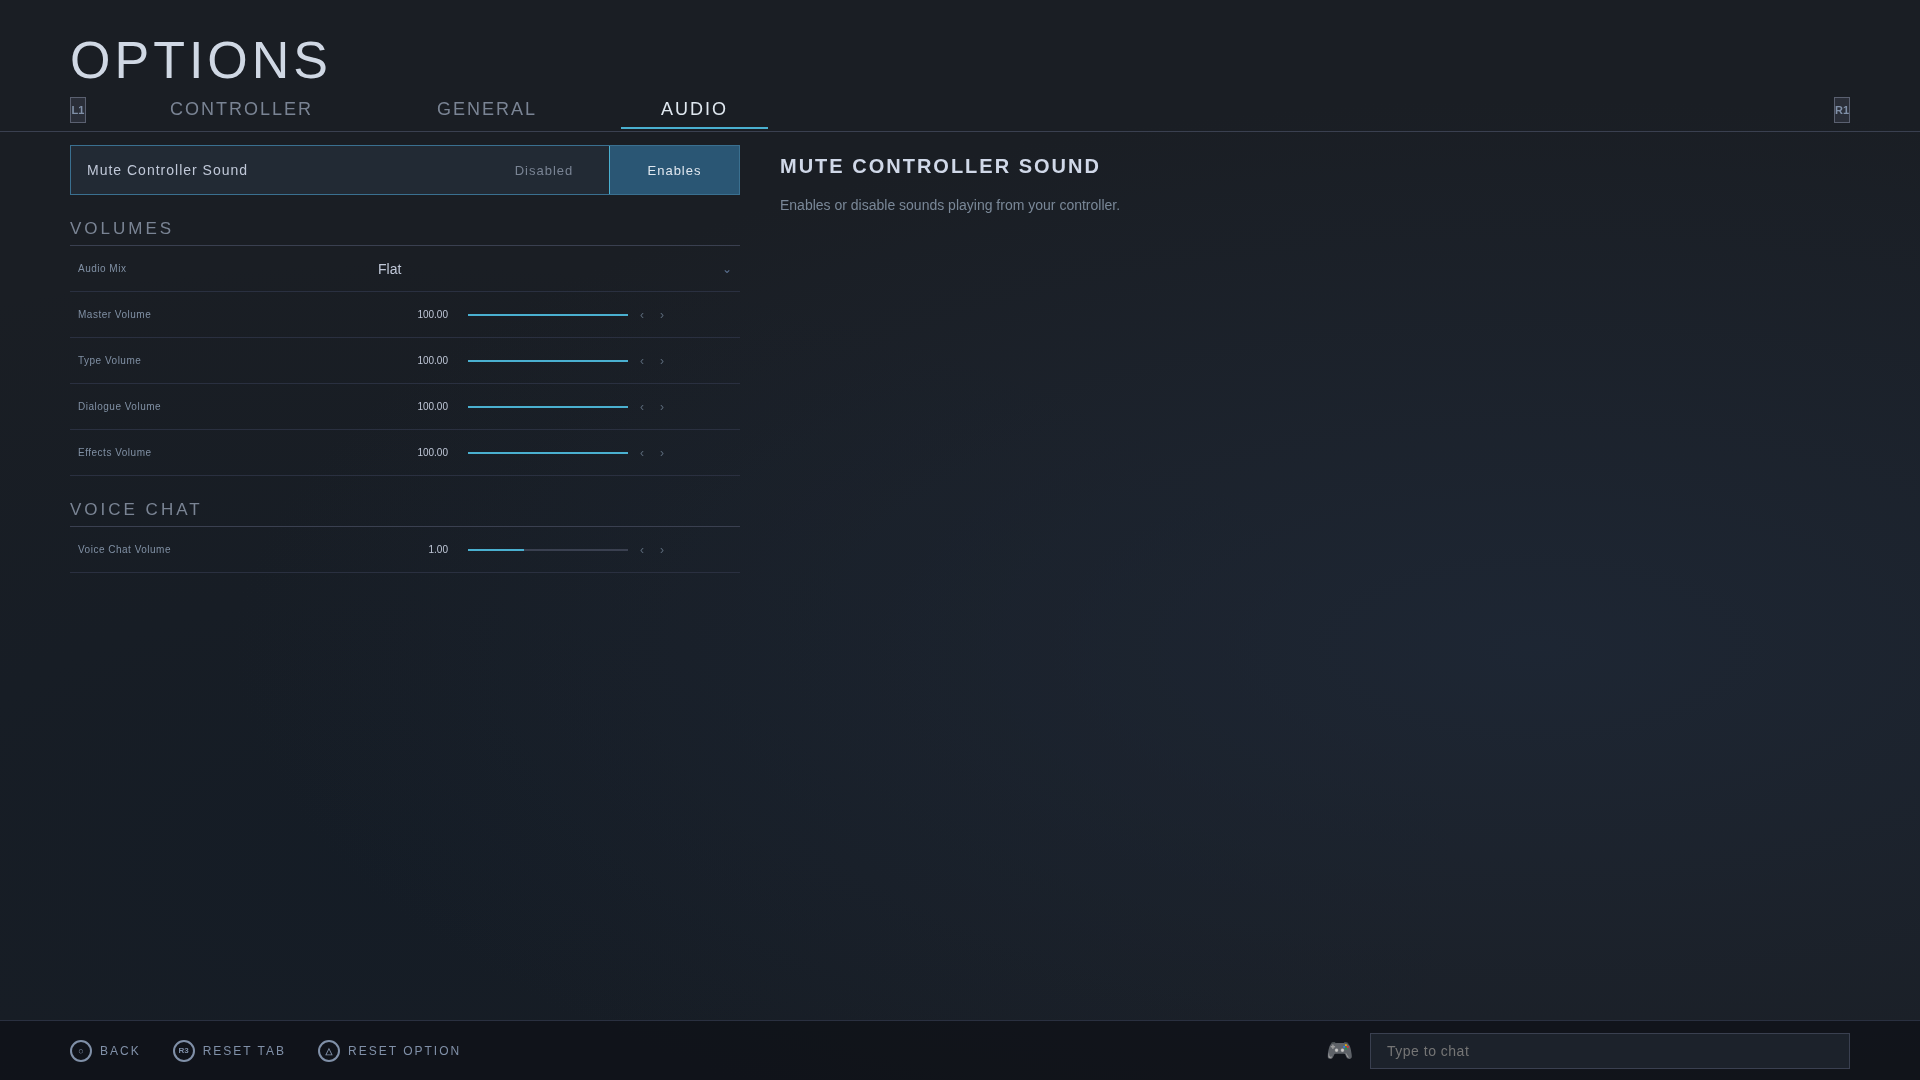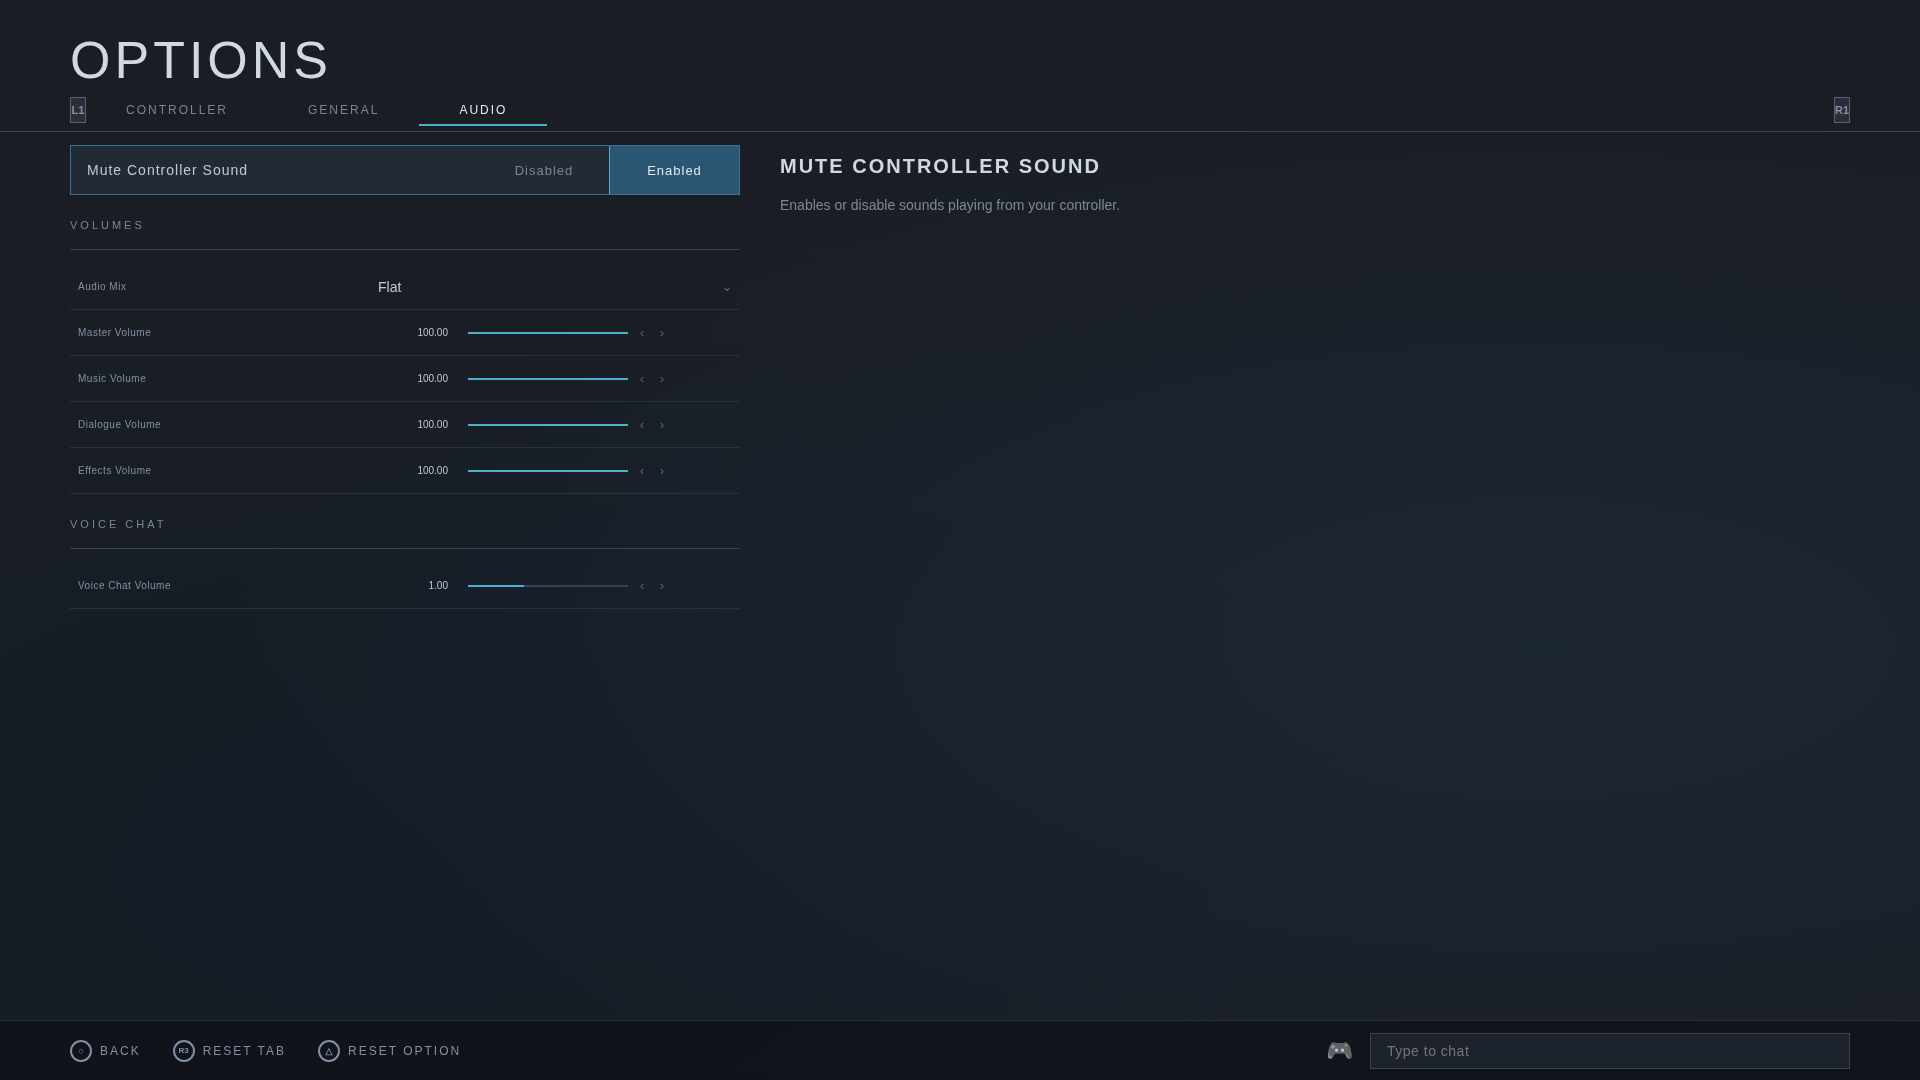--- a/index.html
+++ b/index.html
@@ -67,26 +67,27 @@
       font-size: 11px;
       font-weight: bold;
       display: flex;
       align-items: center;
       justify-content: center;
       cursor: pointer;
     }
 
     .tab-item {
       padding: 8px 40px;
-      font-size: 12px;
+      font-size: 18px;
       letter-spacing: 2px;
       text-transform: uppercase;
       color: #7a8494;
       cursor: pointer;
       position: relative;
+      margin-left: 44px;
     }
 
     .tab-item.active {
       color: #e0e8f0;
     }
 
     .tab-item.active::after {
       content: '';
       position: absolute;
       bottom: -1px;
@@ -154,27 +155,27 @@
       justify-content: center;
       font-size: 13px;
       color: #e0e8f0;
       letter-spacing: 1px;
       background: rgba(50,130,180,0.5);
       border-left: 1px solid #4ab0d0;
     }
 
     
     .section-header {
-      font-size: 11px;
+      font-size: 17px;
       letter-spacing: 3px;
       text-transform: uppercase;
       color: #7a8494;
-      padding: 8px 0 18px 0;
+      padding: 8px 0 6px 0;
       border-bottom: 1px solid #3a4050;
-      margin-bottom: 14px;
+      margin-bottom: 0;
     }
 
     
     .setting-row {
       display: flex;
       align-items: center;
       height: 46px;
       border-bottom: 1px solid #2a3040;
       padding: 0 8px;
     }
@@ -352,21 +353,21 @@
     <div class="tab-nav-btn">R1</div>
   </nav>
 
   <div class="content-area">
 
     <div class="left-panel">
 
       <div class="toggle-row">
         <div class="toggle-row-label">Mute Controller Sound</div>
         <div class="toggle-disabled">Disabled</div>
-        <div class="toggle-enabled">Enabled</div>
+        <div class="toggle-enabled">Enables</div>
       </div>
 
       <div class="section-header">VOLUMES</div>
 
       <div class="setting-row">
         <div class="setting-label">Audio Mix</div>
         <div class="dropdown-control">
           <div class="dropdown-value">Flat</div>
           <div class="dropdown-arrow">⌄</div>
         </div>
@@ -376,21 +377,21 @@
         <div class="setting-label">Master Volume</div>
         <div class="slider-control">
           <div class="setting-value">100.00</div>
           <div class="slider-track"></div>
           <span class="slider-arrow">‹</span>
           <span class="slider-arrow">›</span>
         </div>
       </div>
 
       <div class="setting-row">
-        <div class="setting-label">Music Volume</div>
+        <div class="setting-label">Type Volume</div>
         <div class="slider-control">
           <div class="setting-value">100.00</div>
           <div class="slider-track"></div>
           <span class="slider-arrow">‹</span>
           <span class="slider-arrow">›</span>
         </div>
       </div>
 
       <div class="setting-row">
         <div class="setting-label">Dialogue Volume</div>

